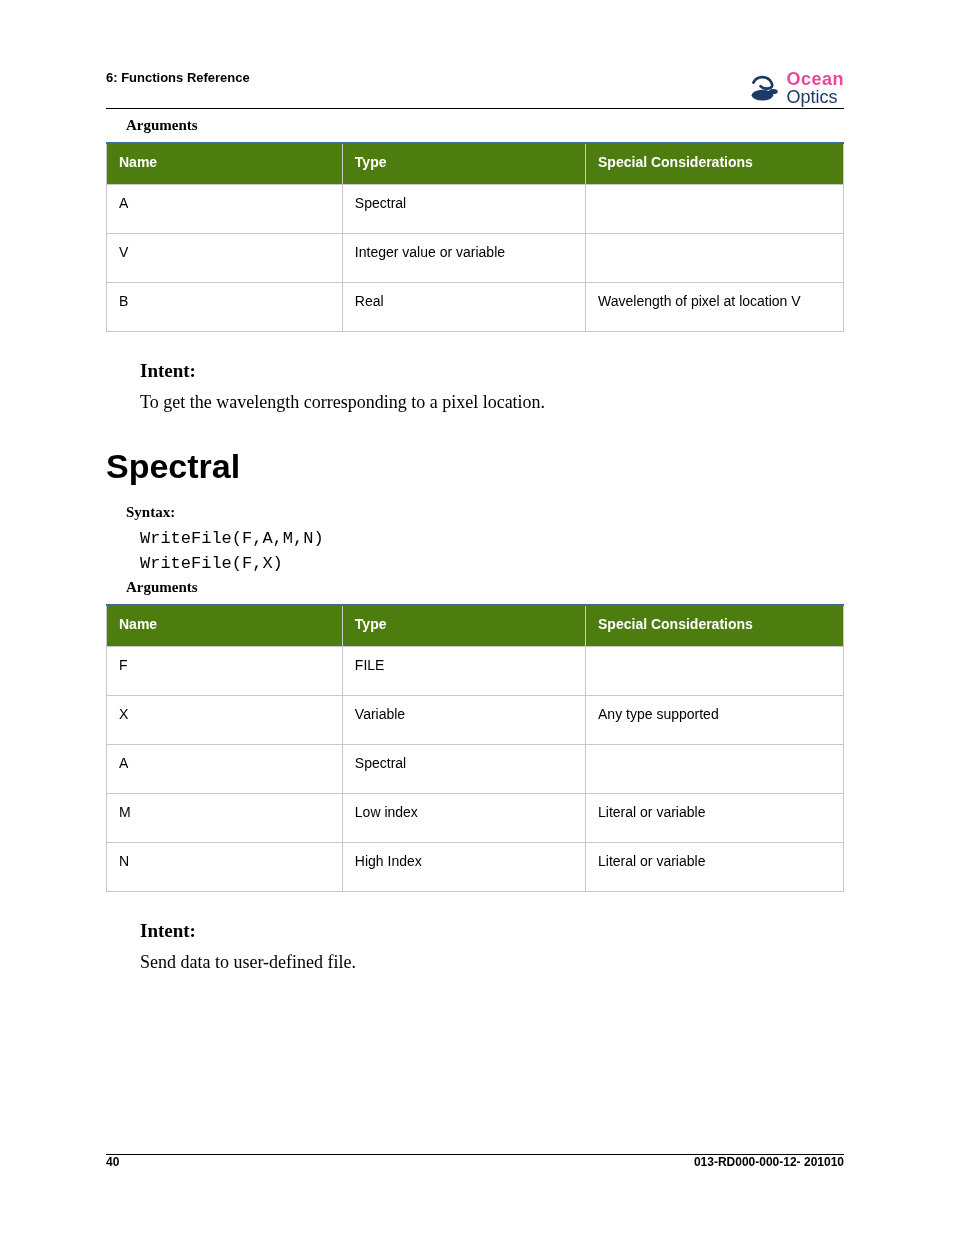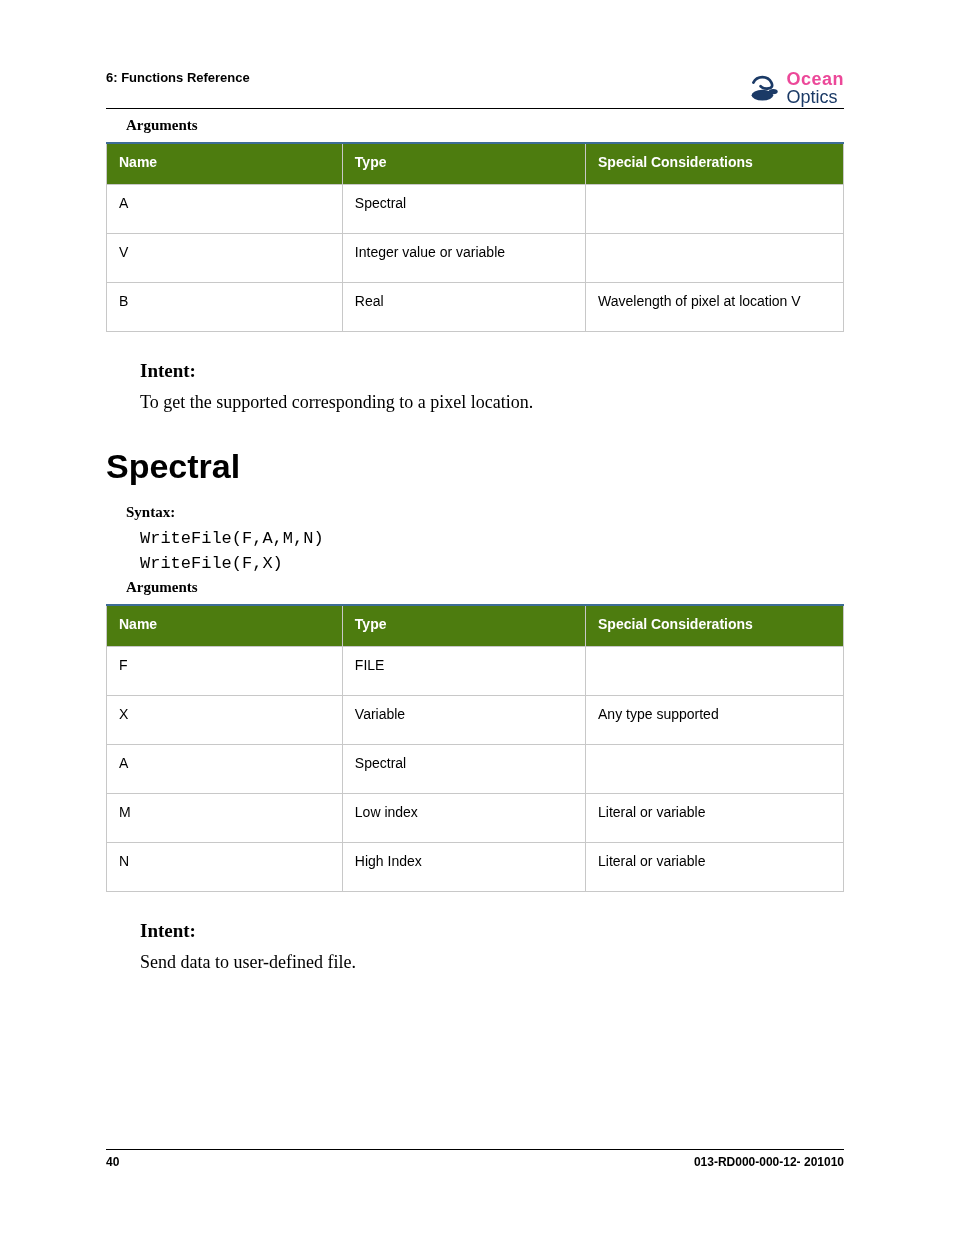--- a/index.html
+++ b/index.html
@@ -98,21 +98,20 @@
     border: 1px solid #c8c8c8;
     padding: 10px 12px 22px 12px;
     vertical-align: top;
   }
   .footer-line {
     position: absolute;
     left: 106px;
     right: 110px;
     bottom: 66px;
     border-top: 1.5px solid #000;
-    padding-top: 5px;
     display: flex;
     justify-content: space-between;
     font-size: 12px;
     font-weight: bold;
   }
 </style>
 </head>
 <body>
 
 <div class="page">
@@ -155,21 +154,21 @@
       </tr>
       <tr>
         <td>B</td>
         <td>Real</td>
         <td>Wavelength of pixel at location V</td>
       </tr>
     </tbody>
   </table>
 
   <div class="intent-label">Intent:</div>
-  <div class="intent-body">To get the supported corresponding to a pixel location.</div>
+  <div class="intent-body">To get the wavelength corresponding to a pixel location.</div>
 
   <div class="h1">Spectral</div>
 
   <div class="section-sub" style="margin-top:4px">Syntax:</div>
   <div class="syntax-line">WriteFile(F,A,M,N)</div>
   <div class="syntax-line">WriteFile(F,X)</div>
 
   <div class="section-sub" style="margin-top:6px">Arguments</div>
 
   <table class="args">

